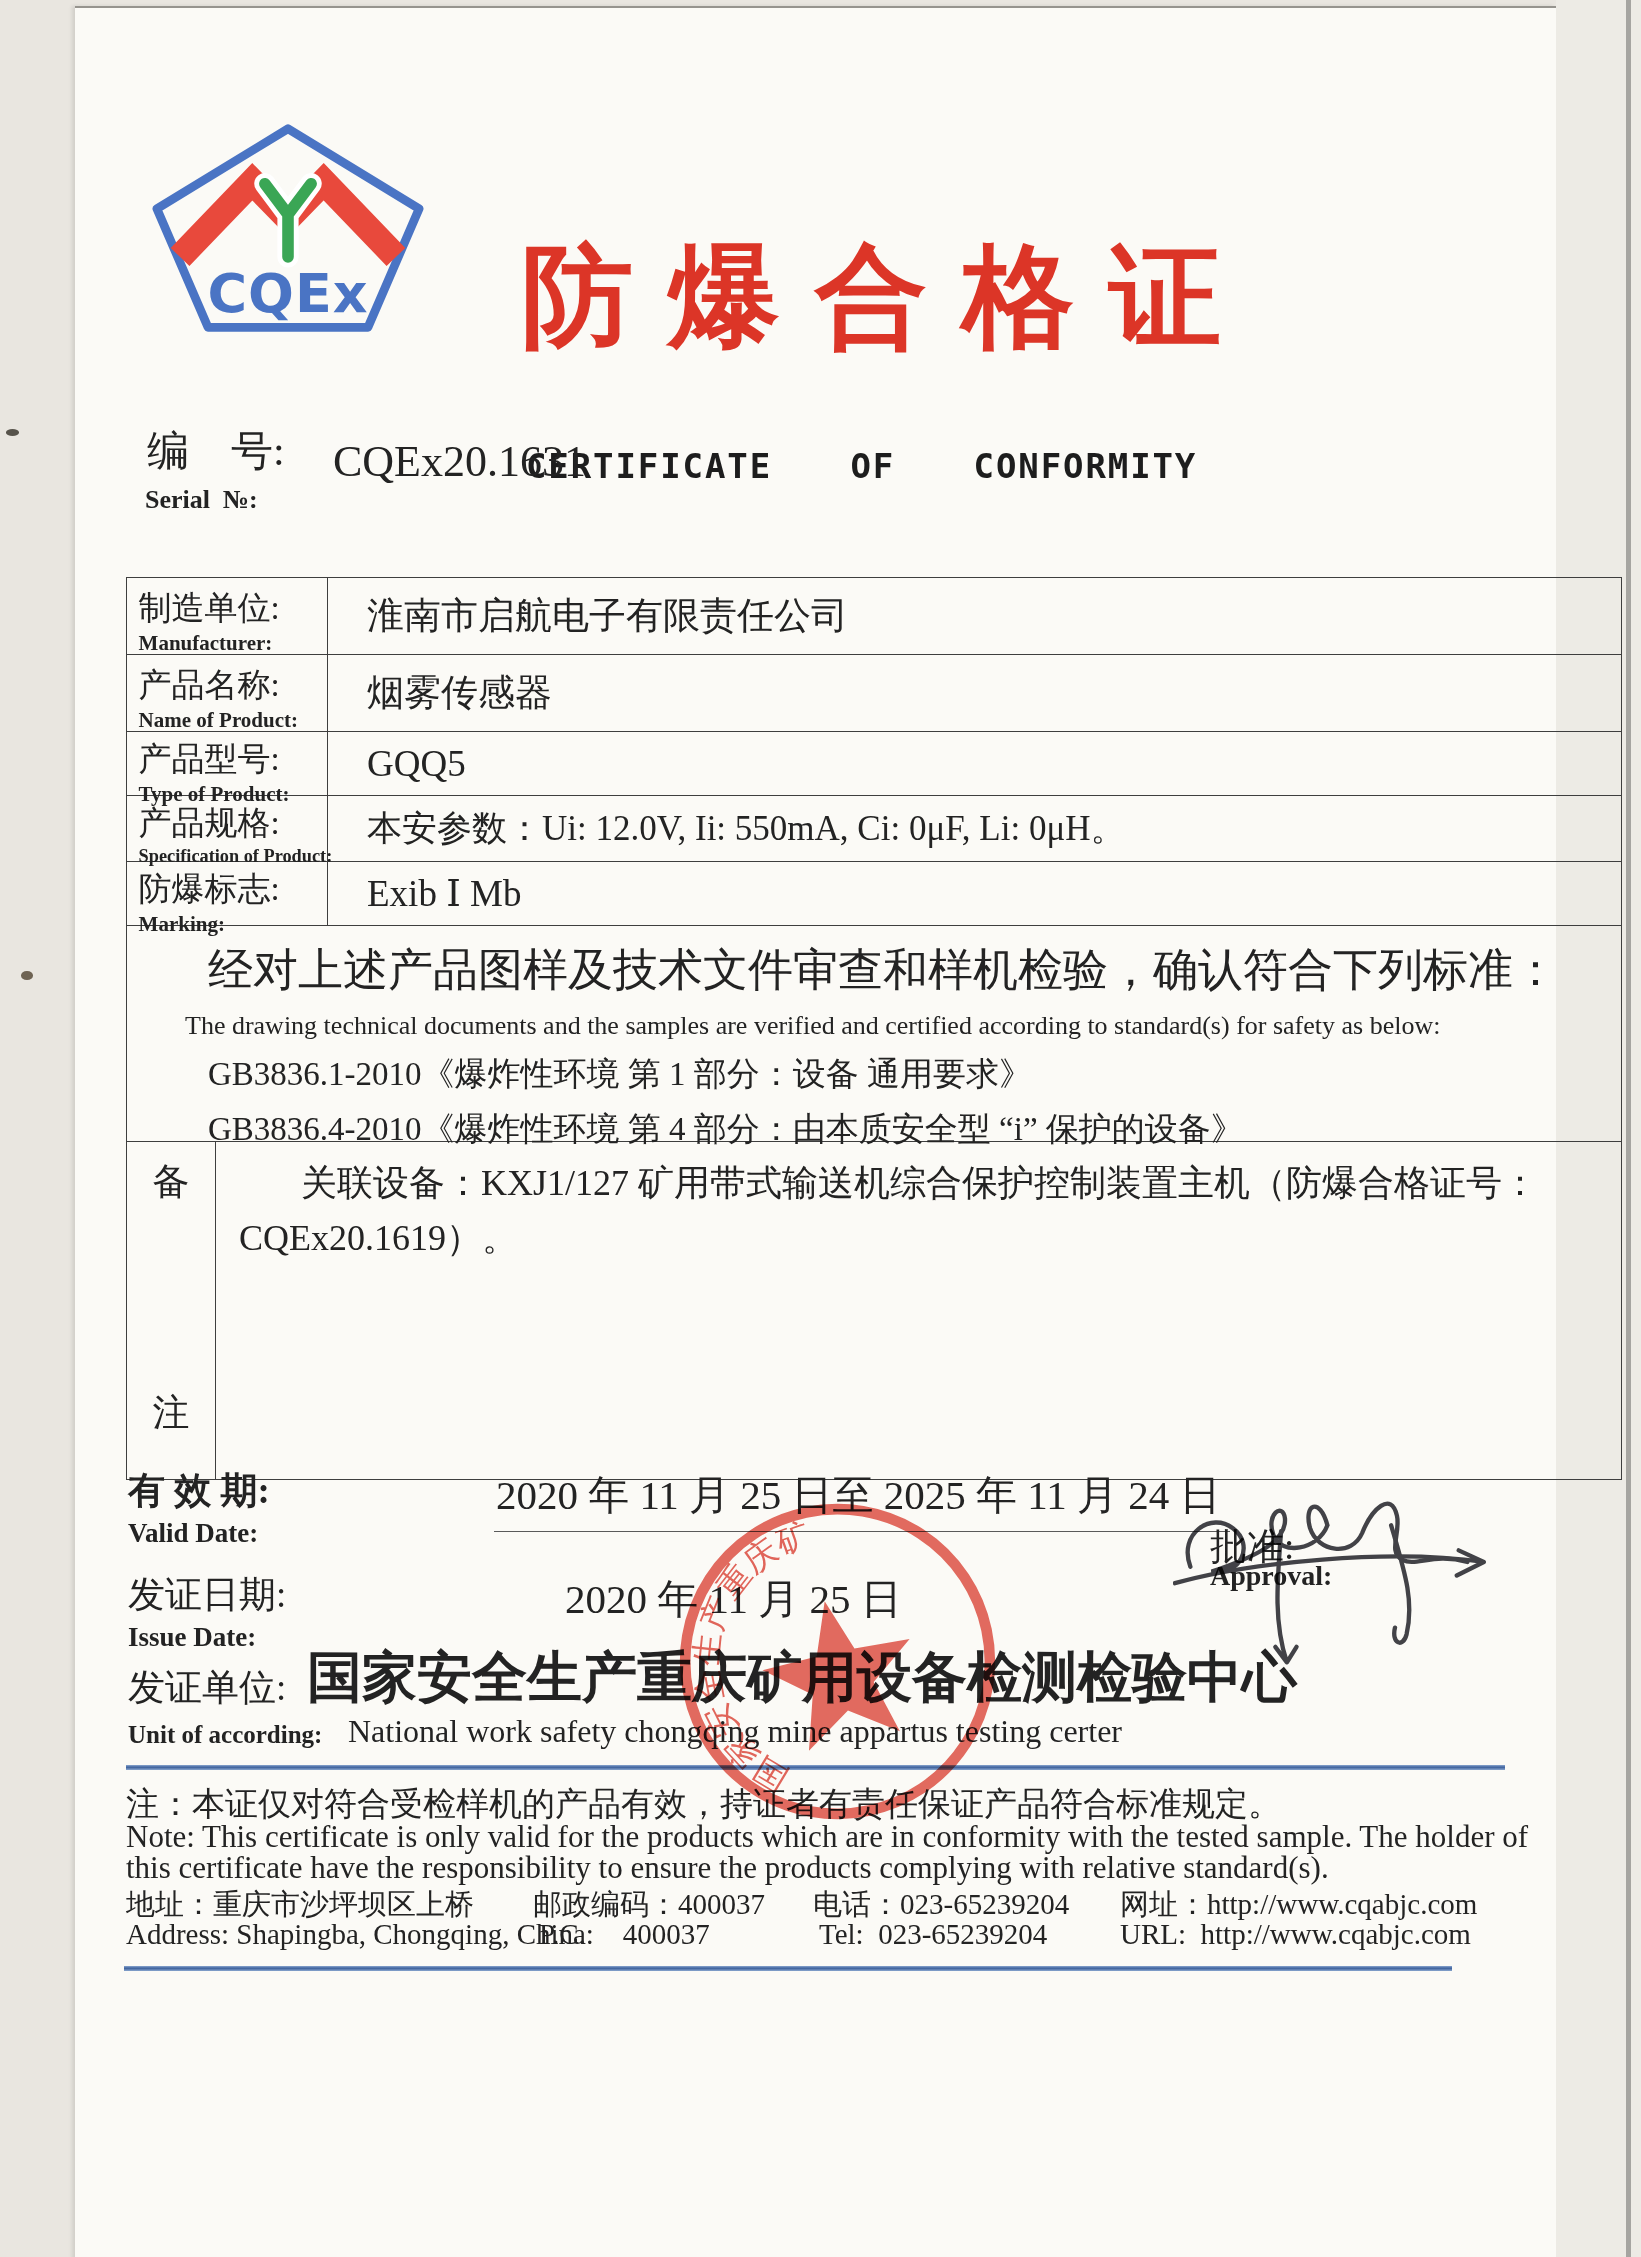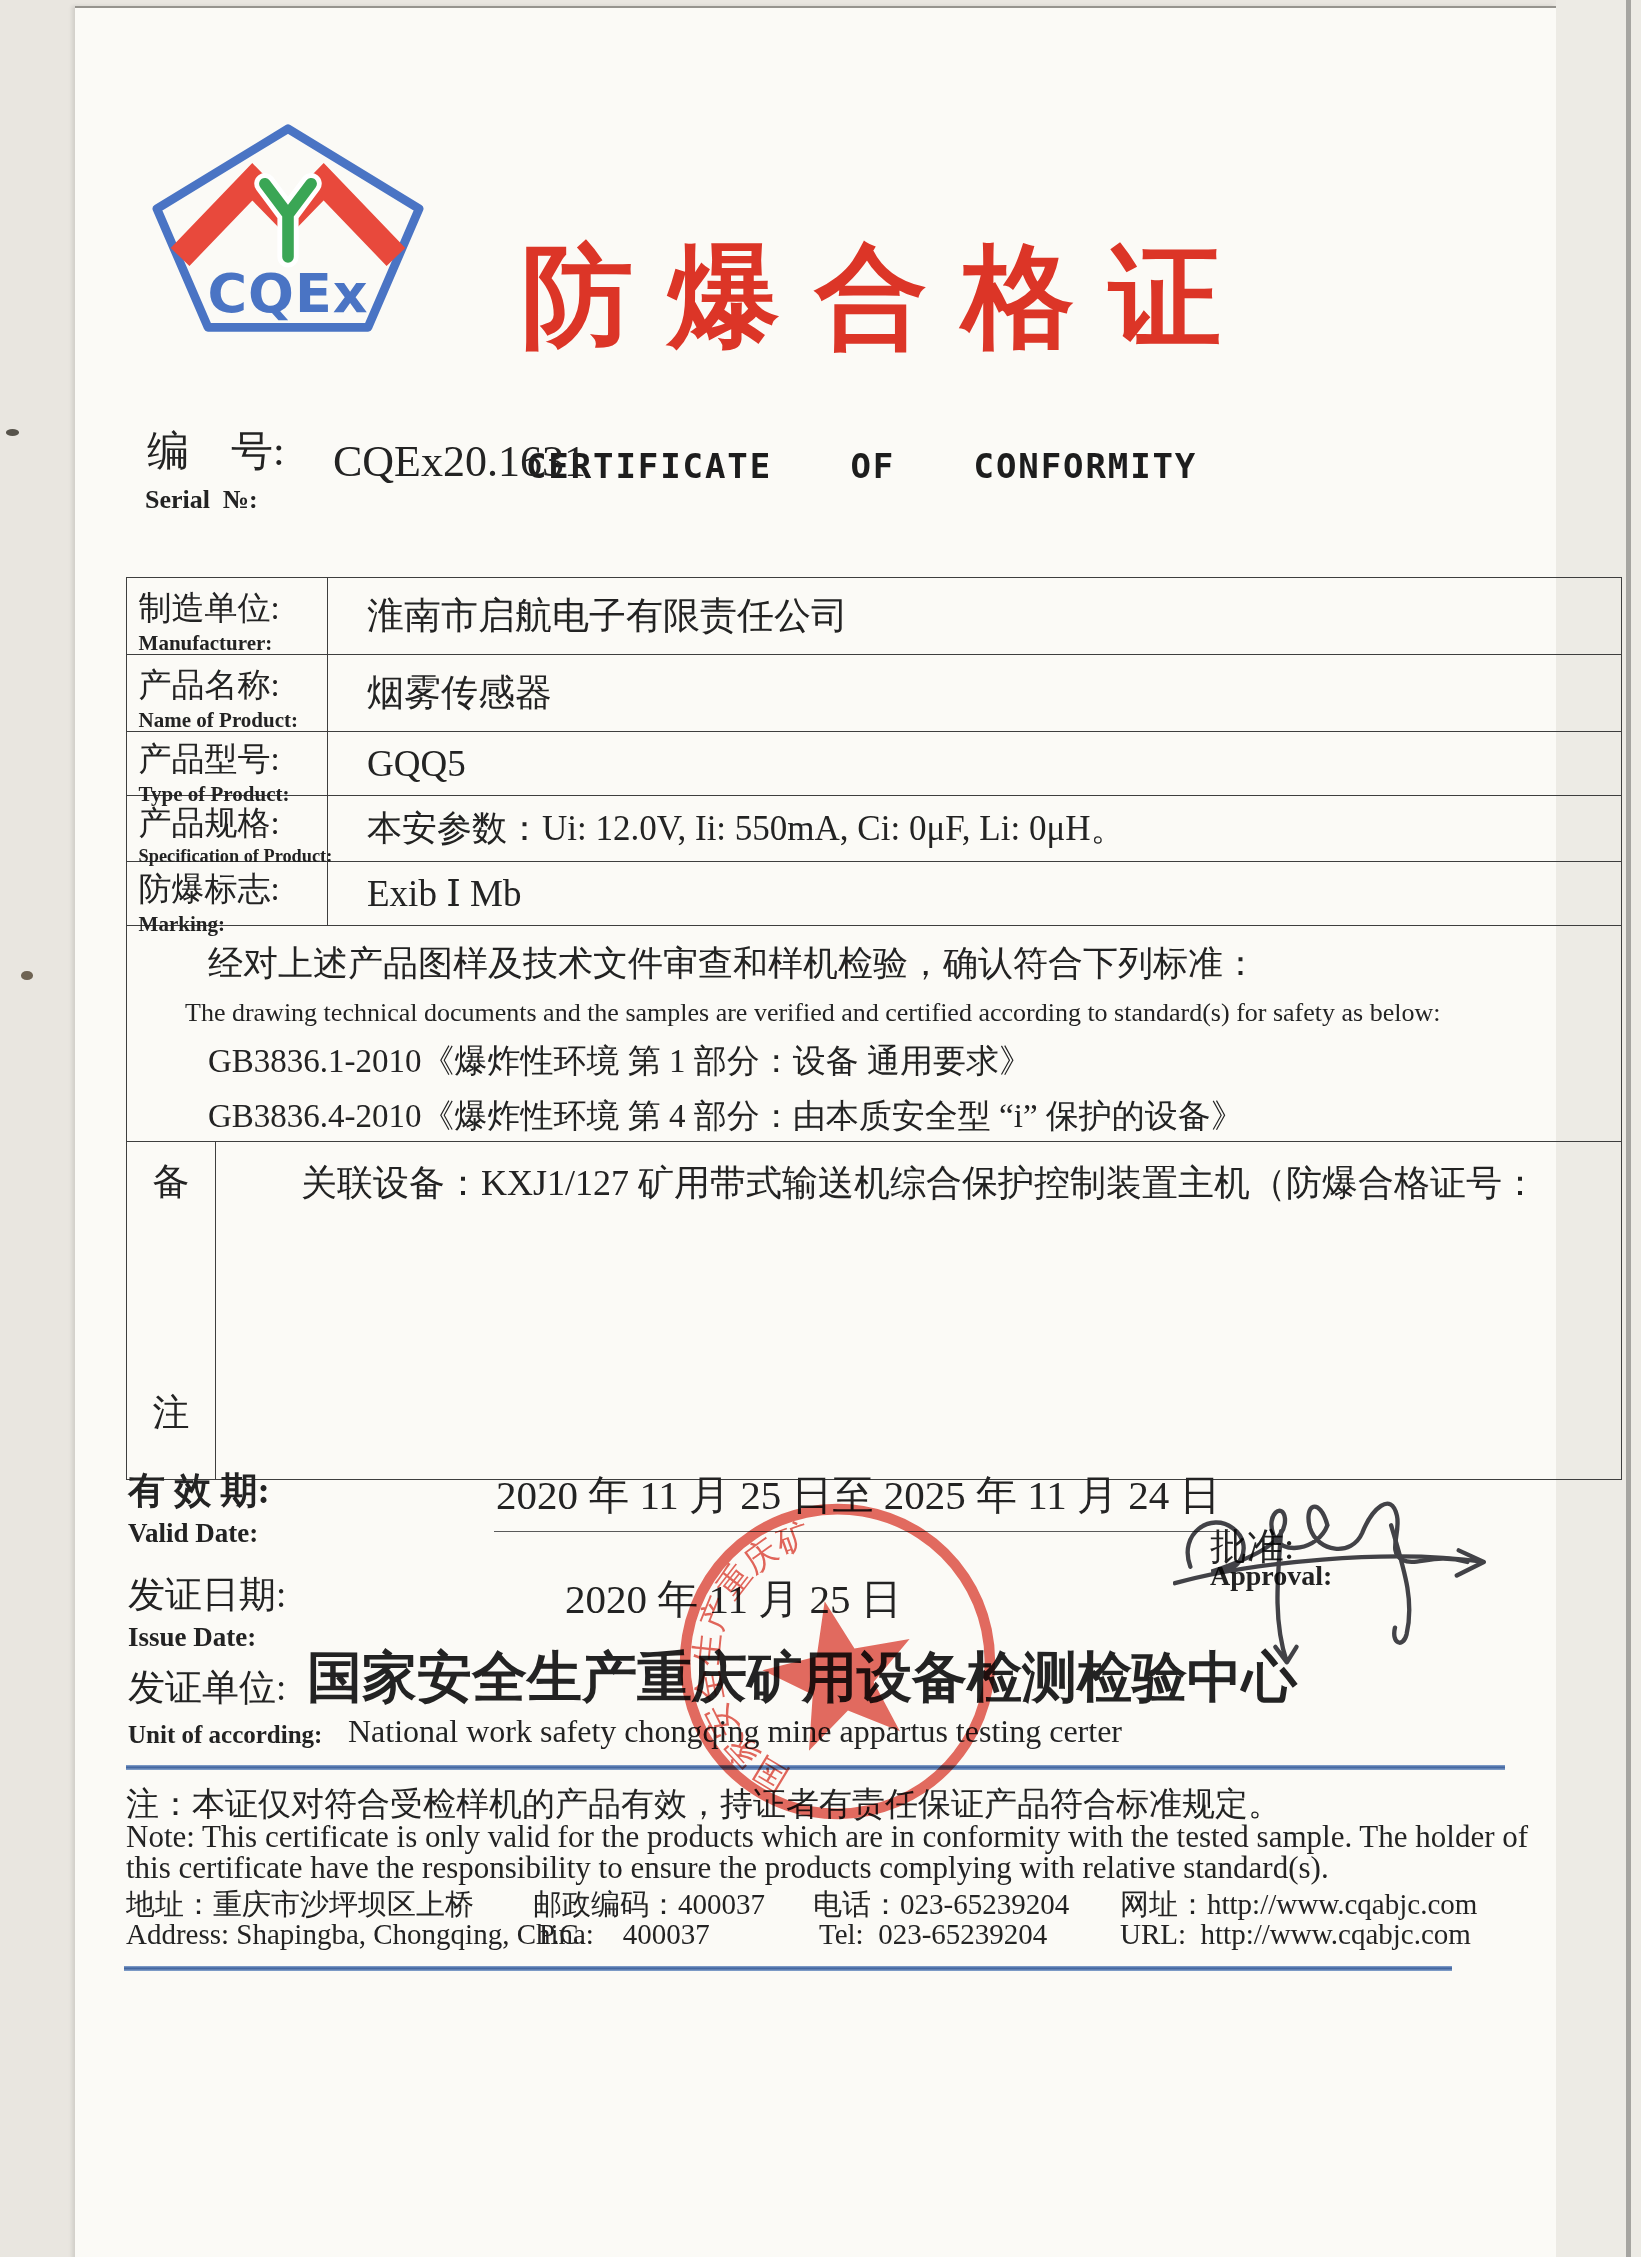--- a/index.html
+++ b/index.html
@@ -21,21 +21,21 @@
 
   
   .tbl{left:126px;top:533px;width:1496px;border:1.9px solid #3e3e3e;box-sizing:border-box;background:transparent;margin-top:44px;}
   .trow{display:flex;border-bottom:1.9px solid #3e3e3e;box-sizing:border-box;}
   .lbl{width:201px;border-right:1.9px solid #3e3e3e;box-sizing:border-box;display:flex;flex-direction:column;justify-content:space-between;padding:7.7px 3.9px 4.8px 11.6px;}
   .lbl-cn{font-size:33px;white-space:nowrap;}
   .lbl-en{font-size:21px;font-weight:600;white-space:nowrap;}
   .lbl-en.sm{font-size:18.3px;}
   .val{flex:1;display:flex;align-items:center;padding-left:39px;font-size:37px;white-space:nowrap;}
   .std{border-bottom:1.9px solid #3e3e3e;box-sizing:border-box;height:216px;padding-top:13.5px;}
-  .std-cn{margin-left:81px;font-size:35px;}
+  .std-cn{margin-left:81px;font-size:45px;}
   .std-en{margin-left:58px;margin-top:11.6px;font-size:26px;}
   .std-item{margin-left:81px;margin-top:10.6px;font-size:33px;}
   .remark{display:flex;height:337px;box-sizing:border-box;}
   .rlbl{width:89px;border-right:1.9px solid #3e3e3e;box-sizing:border-box;display:flex;flex-direction:column;justify-content:space-between;align-items:center;padding:15.4px 0 41px 0;font-size:37px;}
   .rbody{flex:1;padding:13.5px 25px 0 23px;font-size:36px;line-height:1.55;}
   .rline1{padding-left:62px;}
 
   
   .f-cn{font-size:37px;white-space:pre;}
   .f-en{font-size:27px;font-weight:700;white-space:pre;text-align:center;}
@@ -122,20 +122,21 @@
       <div class="std-item">GB3836.4-2010《爆炸性环境 第 4 部分：由本质安全型 “i” 保护的设备》</div>
     </div>
 
     <div class="remark">
       <div class="rlbl">
         <span>备</span>
         <span>注</span>
       </div>
       <div class="rbody">
         <div class="rline1">关联设备：KXJ1/127 矿用带式输送机综合保护控制装置主机（防爆合格证号：</div>
+        <div>CQEx20.1619）。</div>
       </div>
     </div>
   </div>
 
   <div class="abs f-cn" style="left:128px;top:1466px;font-weight:600;">有 效 期:</div>
   <div class="abs f-en" style="left:128px;top:1518px;">Valid Date:</div>
   <div class="abs validity-value">2020 年 11 月 25 日至 2025 年 11 月 24 日</div>
 
   <div class="abs f-cn" style="left:1210px;top:1522px;">批准:</div>
   <div class="abs f-en" style="left:1210px;top:1560px;font-size:28px;">Approval:</div>

